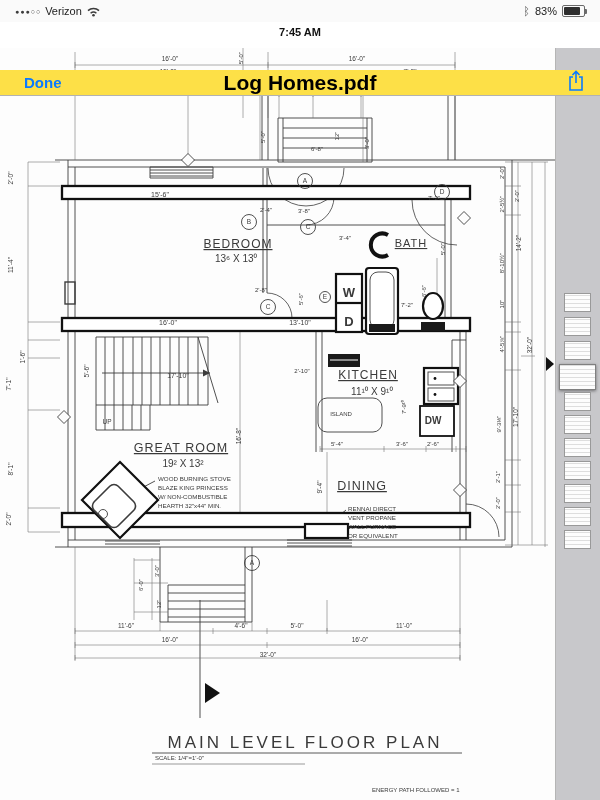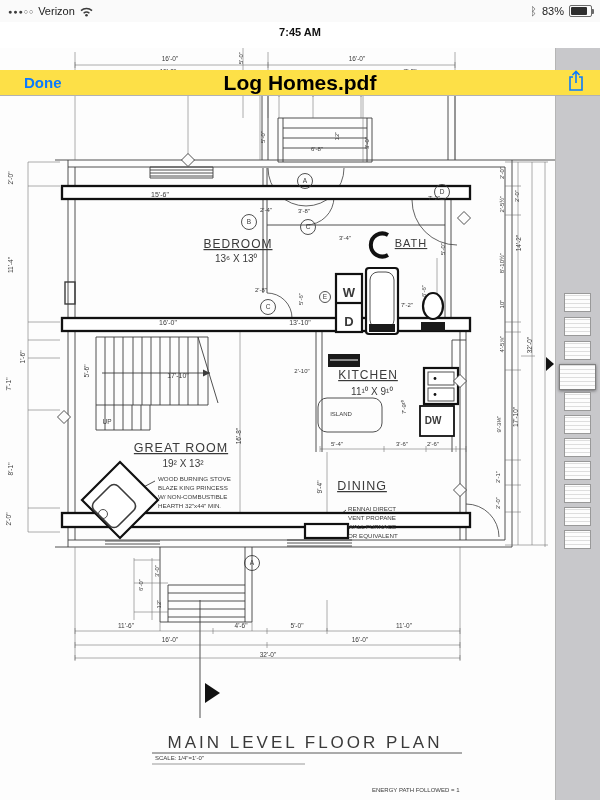--- a/index.html
+++ b/index.html
@@ -1,20 +1,20 @@
 <!DOCTYPE html>
 <html><head>
 <meta charset="utf-8">
 <style>
   html,body{margin:0;padding:0;background:#666;}
   .screen{position:relative;width:600px;height:800px;background:#fff;overflow:hidden;
           font-family:"Liberation Sans",sans-serif;margin:0 auto;}
   
   .statusbar{position:absolute;top:0;left:0;right:0;height:22px;background:#fafafa;
-             display:flex;align-items:center;font-size:11px;color:#222;z-index:6;padding:0 8px;justify-content:center;}
+             display:flex;align-items:center;font-size:11px;color:#222;z-index:6;padding:0 15px;justify-content:center;}
   .sb-left{display:flex;align-items:center;gap:4px;}
   .sb-dots{font-size:7px;letter-spacing:1px;color:#3c3c3c;}
   .sb-center{position:absolute;left:0;right:0;text-align:center;font-weight:bold;font-size:11px;color:#111;margin-top:42px;}
   .sb-right{margin-left:auto;display:flex;align-items:center;gap:5px;z-index:1;}
   .bt{font-size:11px;color:#5a5a5a;font-family:"DejaVu Sans",sans-serif;}
   .battery{position:relative;width:21px;height:10px;border:1px solid #6a6a6a;border-radius:2px;}
   .battery .fill{position:absolute;left:1px;top:1px;bottom:1px;background:#2e2e2e;border-radius:1px;}
   .battery .tip{position:absolute;right:-3px;top:2.5px;width:2px;height:5px;background:#6a6a6a;border-radius:0 1px 1px 0;}
   
   .navbar{position:absolute;top:22px;left:0;right:0;height:25px;background:#fde047;

